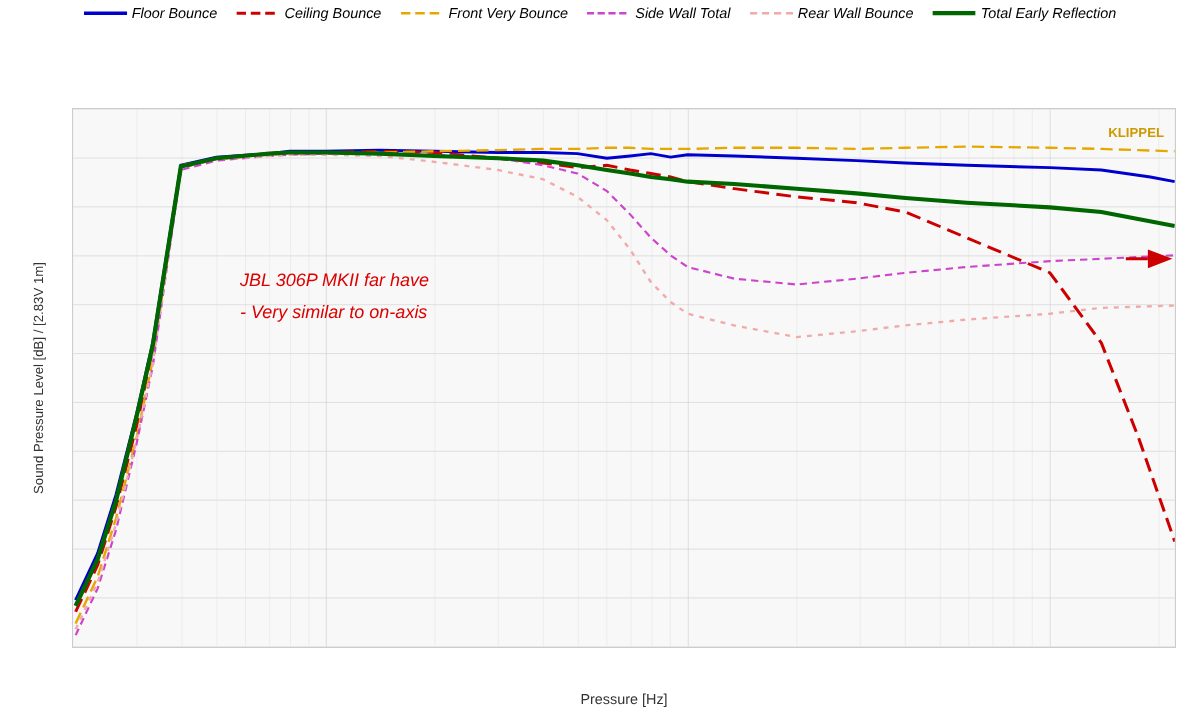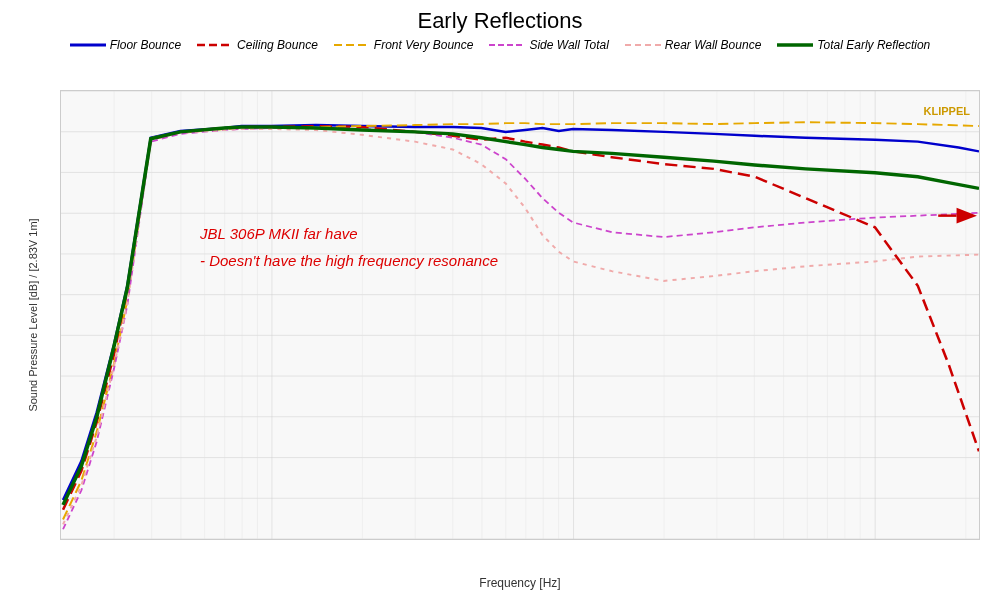--- a/index.html
+++ b/index.html
@@ -88,21 +88,20 @@
       position: absolute;
       inset: 0;
       width: 100%;
       height: 100%;
     }
   </style>
 </head>
 <body>
 
 <div class="container">
-  <div class="title">Early Reflections</div>
 
   <div class="legend">
     <div class="legend-item">
       <svg width="36" height="10">
           <line x1="0" y1="5" x2="36" y2="5" stroke="#0000cc" stroke-width="3"></line>
         </svg>
       <span>Floor Bounce</span>
     </div>
     <div class="legend-item">
       <svg width="36" height="10">
@@ -397,23 +396,23 @@
       <line x1="878" y1="128" x2="860" y2="128" stroke="#cc0000" stroke-width="2.5"></line>
 
     </svg>
   </div>
 
   <div style="position:absolute; left:8px; top:90px; bottom:60px; width:50px; display:flex; align-items:center; justify-content:center;">
     <span style="transform:rotate(-90deg); font-size:11px; color:#333; white-space:nowrap; display:block; width:300px; text-align:center;">Sound Pressure Level [dB] / [2.83V 1m]</span>
   </div>
 
   <div style="position:absolute; bottom:10px; left:60px; right:20px; text-align:center; font-size:12px; color:#333;">
-    <span>Frequency [Hz]</span>
+    <span>Pressure [Hz]</span>
   </div>
 
   <div class="klippel-label">KLIPPEL</div>
 
   <div class="annotation">
     <div>JBL 306P MKII far have</div>
-    <div>- Doesn't have the high frequency resonance</div>
+    <div>- Very similar to on-axis</div>
   </div>
 
 </div>
 
 </body></html>

